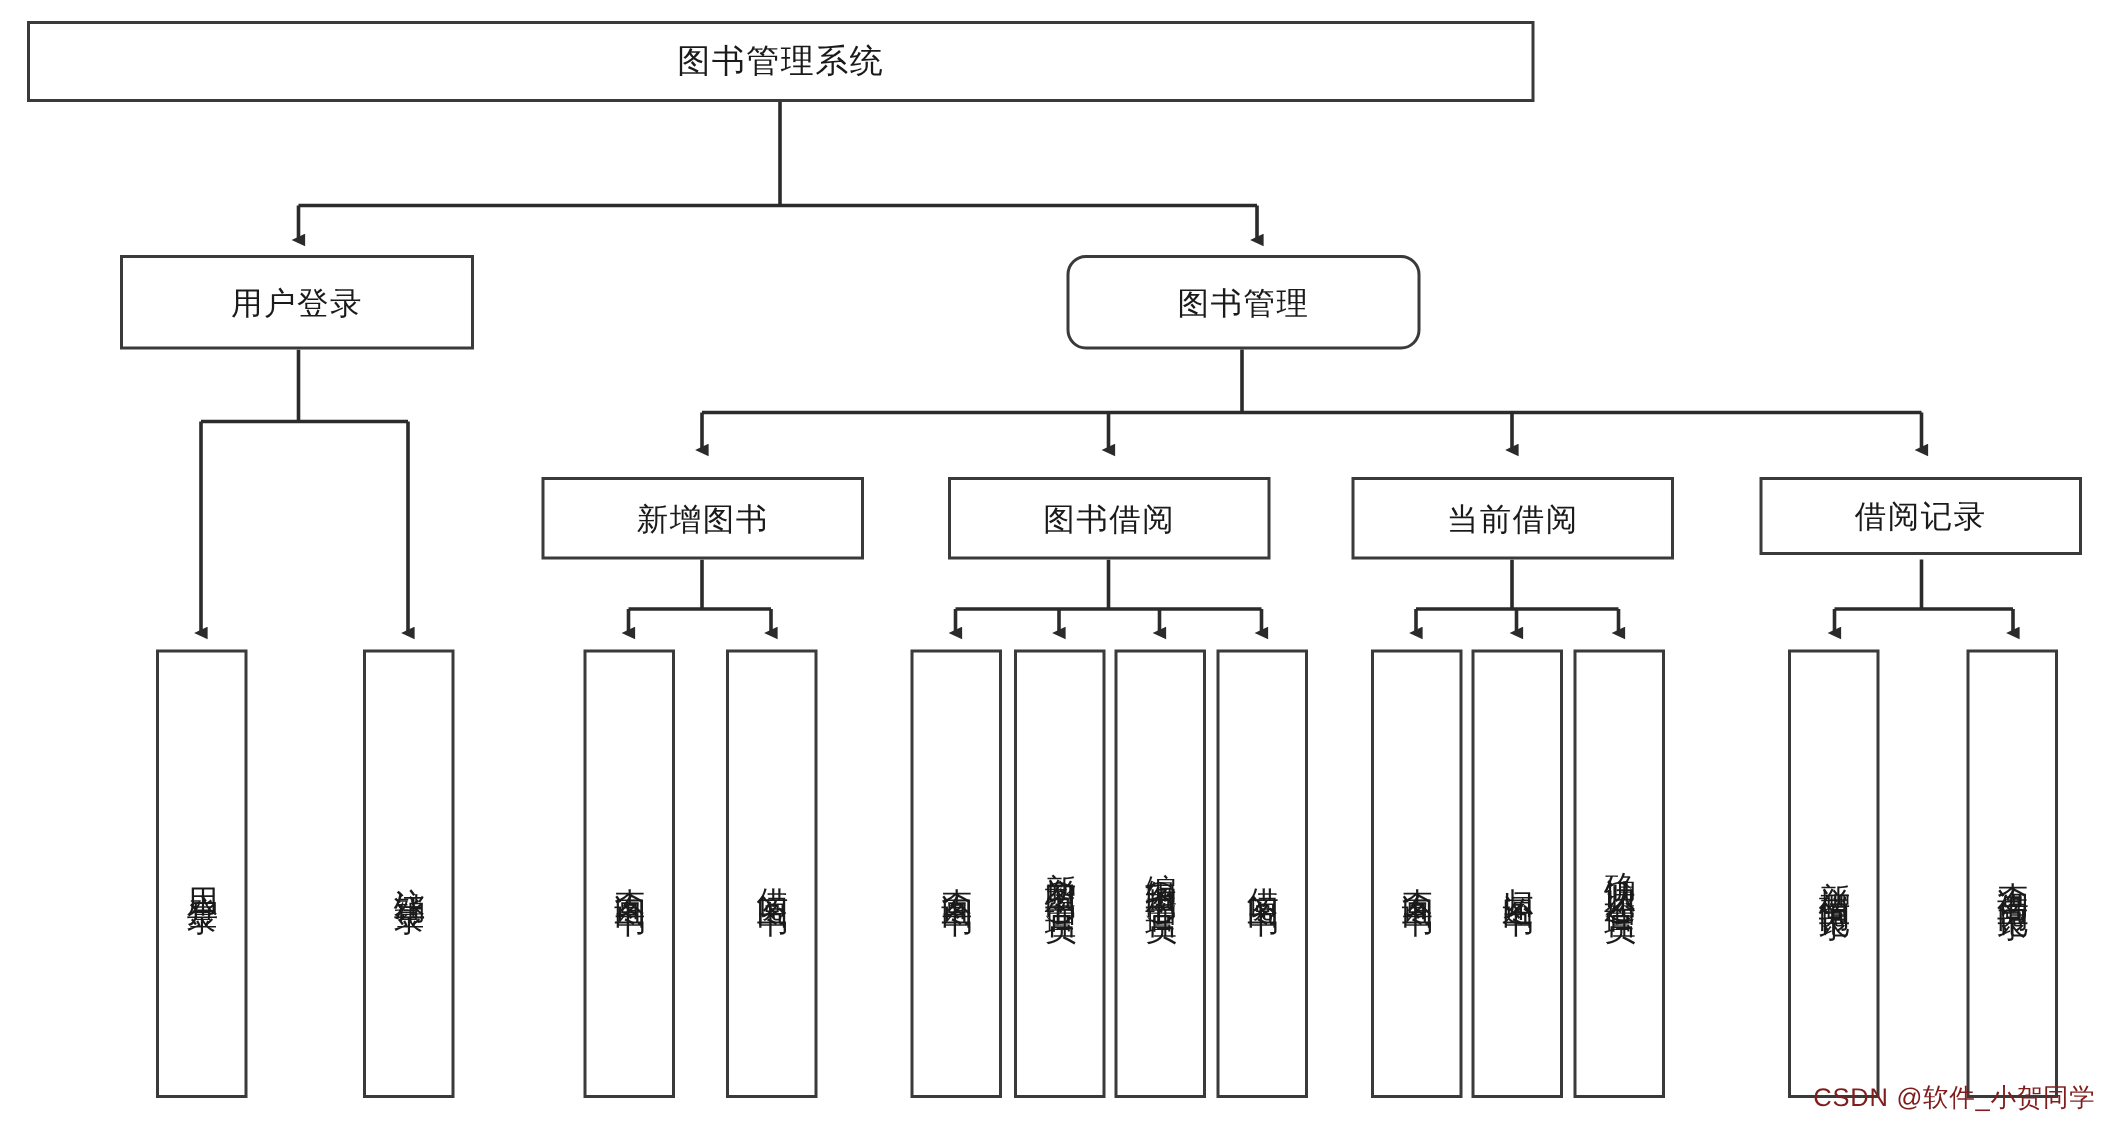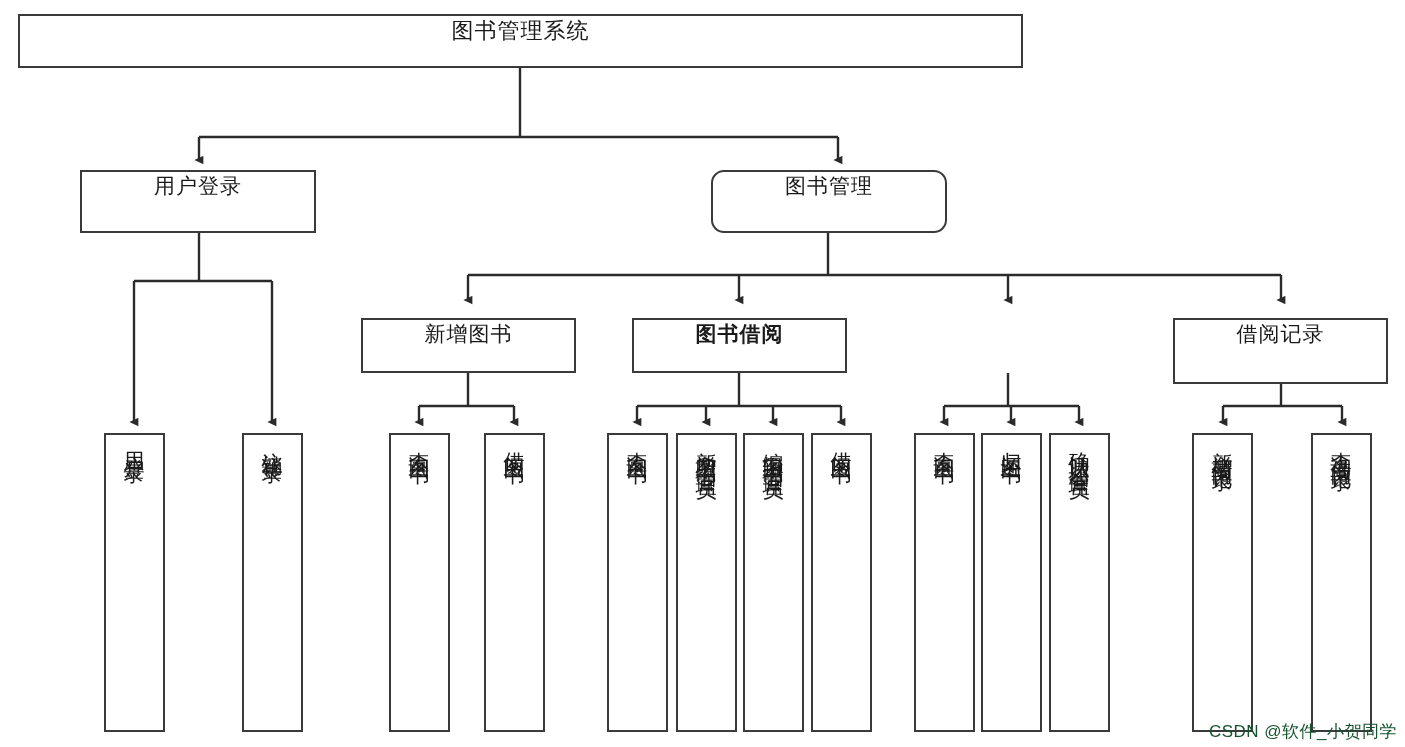--- a/index.html
+++ b/index.html
@@ -24,20 +24,21 @@
     width: 1405px;
     height: 747px;
     pointer-events: none;
   }
   .node {
     position: absolute;
     box-sizing: border-box;
     background: #ffffff;
     border: 2px solid #3a3a3a;
     display: flex;
+    align-items: center;
     justify-content: center;
     color: #1a1a1a;
   }
   .node.h-node {
     font-size: 21px;
     letter-spacing: 1px;
   }
   .node.v-node {
     font-size: 21px;
   }
@@ -54,21 +55,21 @@
     display: block;
   }
   #root-node {
     font-size: 22px;
   }
   #watermark {
     position: absolute;
     right: 8px;
     bottom: 4px;
     font-size: 17px;
-    color: #14532d;
+    color: #7f1d1d;
     letter-spacing: 0.5px;
     white-space: nowrap;
     user-select: none;
   }
 </style>
 </head>
 <body>
 
 <div id="canvas">
 
@@ -132,26 +133,29 @@
   </div>
 
   <div class="node h-node" style="left:711px; top:170px; width:236px; height:63px;border-radius:13px;">
     <span class="h-label">图书管理</span>
   </div>
 
   <div class="node h-node" style="left:361px; top:318px; width:215px; height:55px;">
     <span class="h-label">新增图书</span>
   </div>
 
-  <div class="node h-node" style="left:632px; top:318px; width:215px; height:55px;font-weight:bold;">
+  <div class="node h-node" style="left:632px; top:318px; width:215px; height:55px;">
     <span class="h-label">图书借阅</span>
   </div>
 
-
-  <div class="node h-node" style="left:1173px; top:318px; width:215px; height:66px;">
+  <div class="node h-node" style="left:901px; top:318px; width:215px; height:55px;">
+    <span class="h-label">当前借阅</span>
+  </div>
+
+  <div class="node h-node" style="left:1173px; top:318px; width:215px; height:52px;">
     <span class="h-label">借阅记录</span>
   </div>
 
   <div class="node v-node" style="left:104px; top:433px; width:61px; height:299px;">
     <span class="v-label">用户登录</span>
   </div>
 
   <div class="node v-node" style="left:242px; top:433px; width:61px; height:299px;">
     <span class="v-label">注销登录</span>
   </div>

